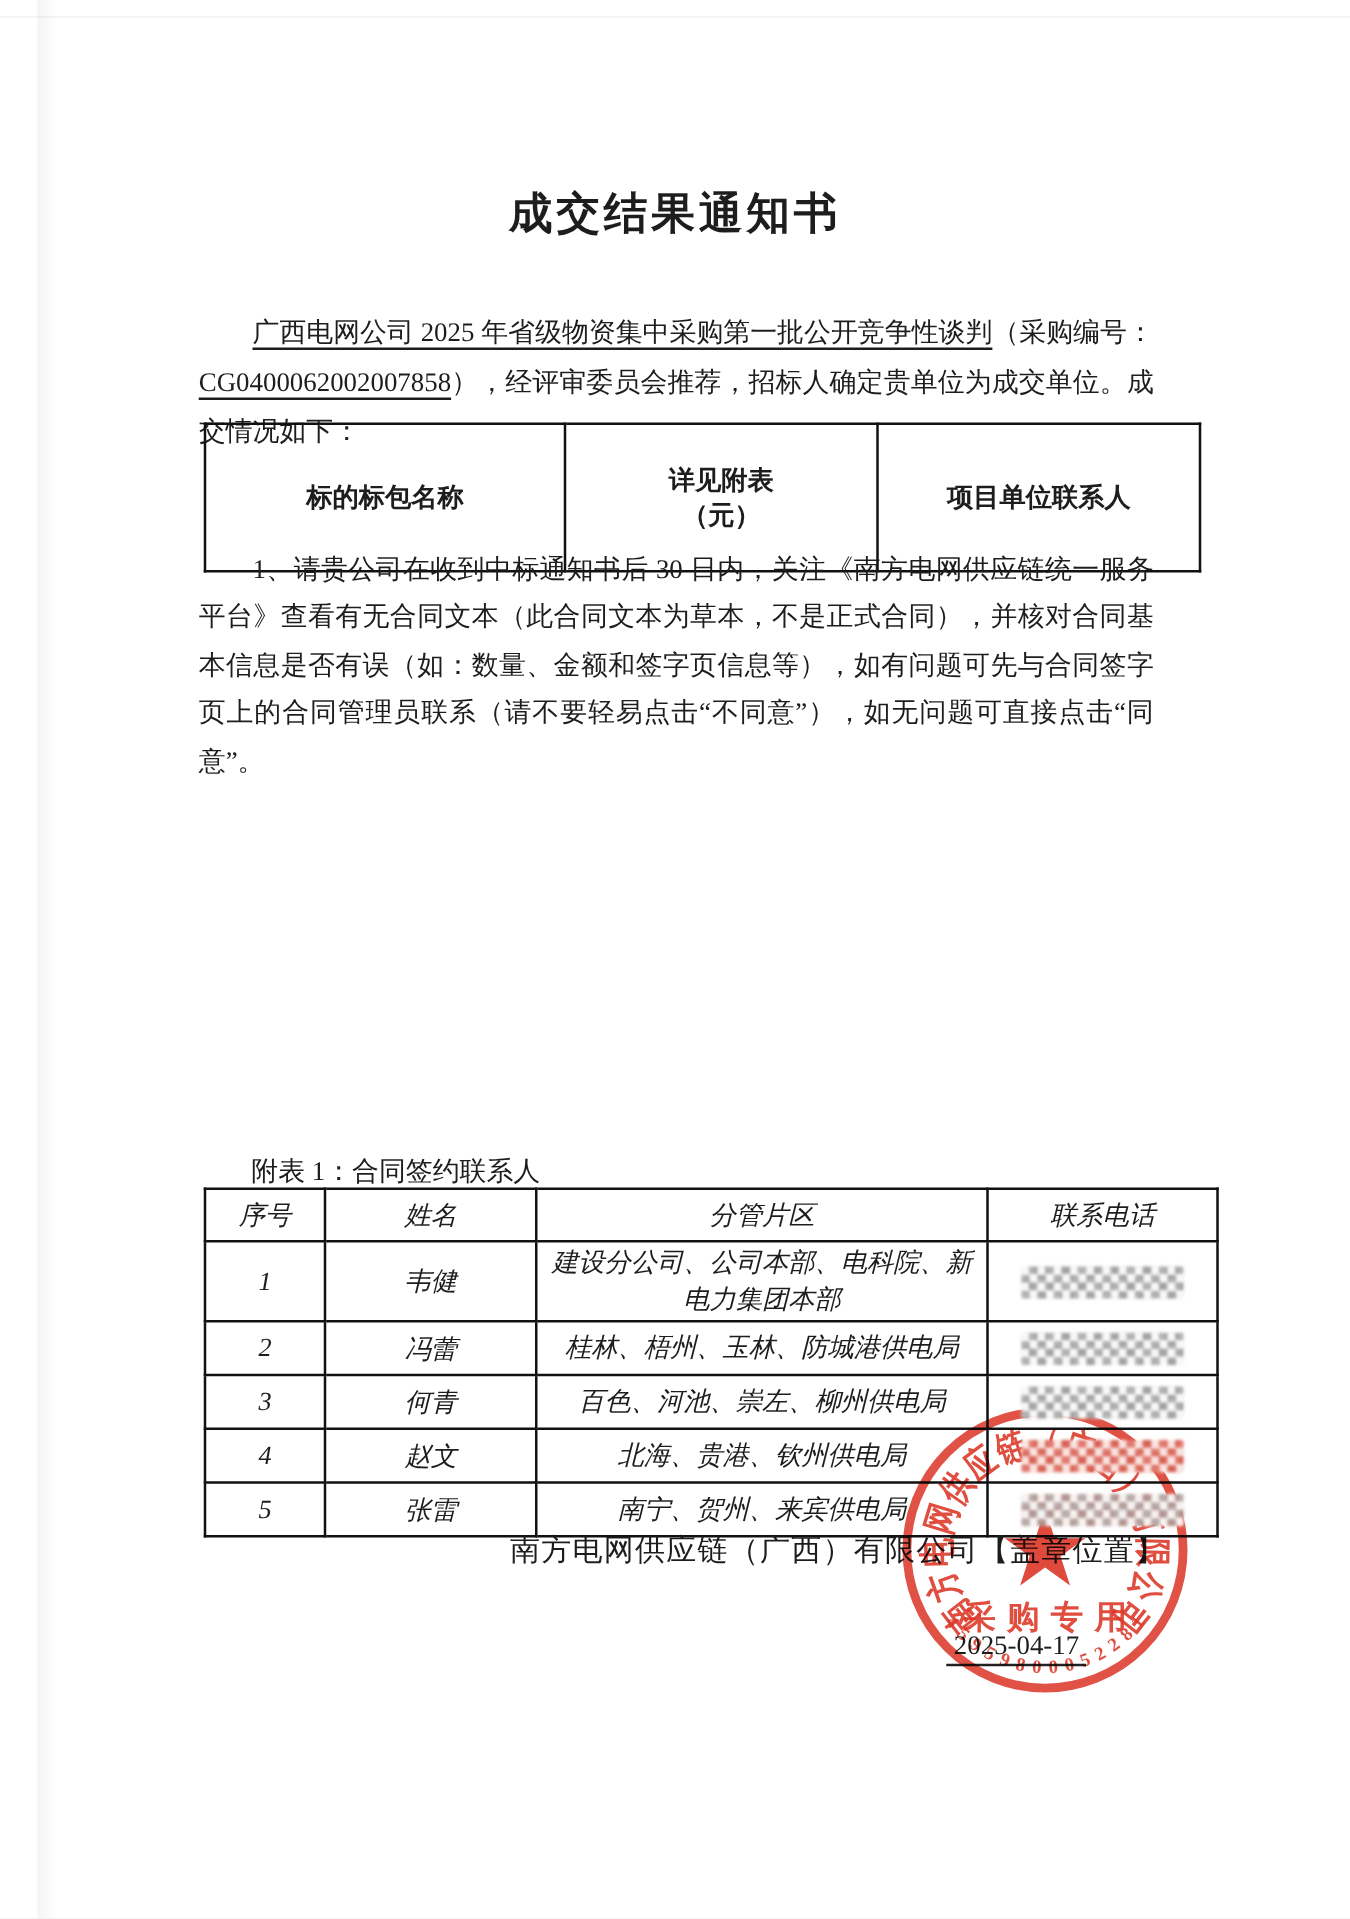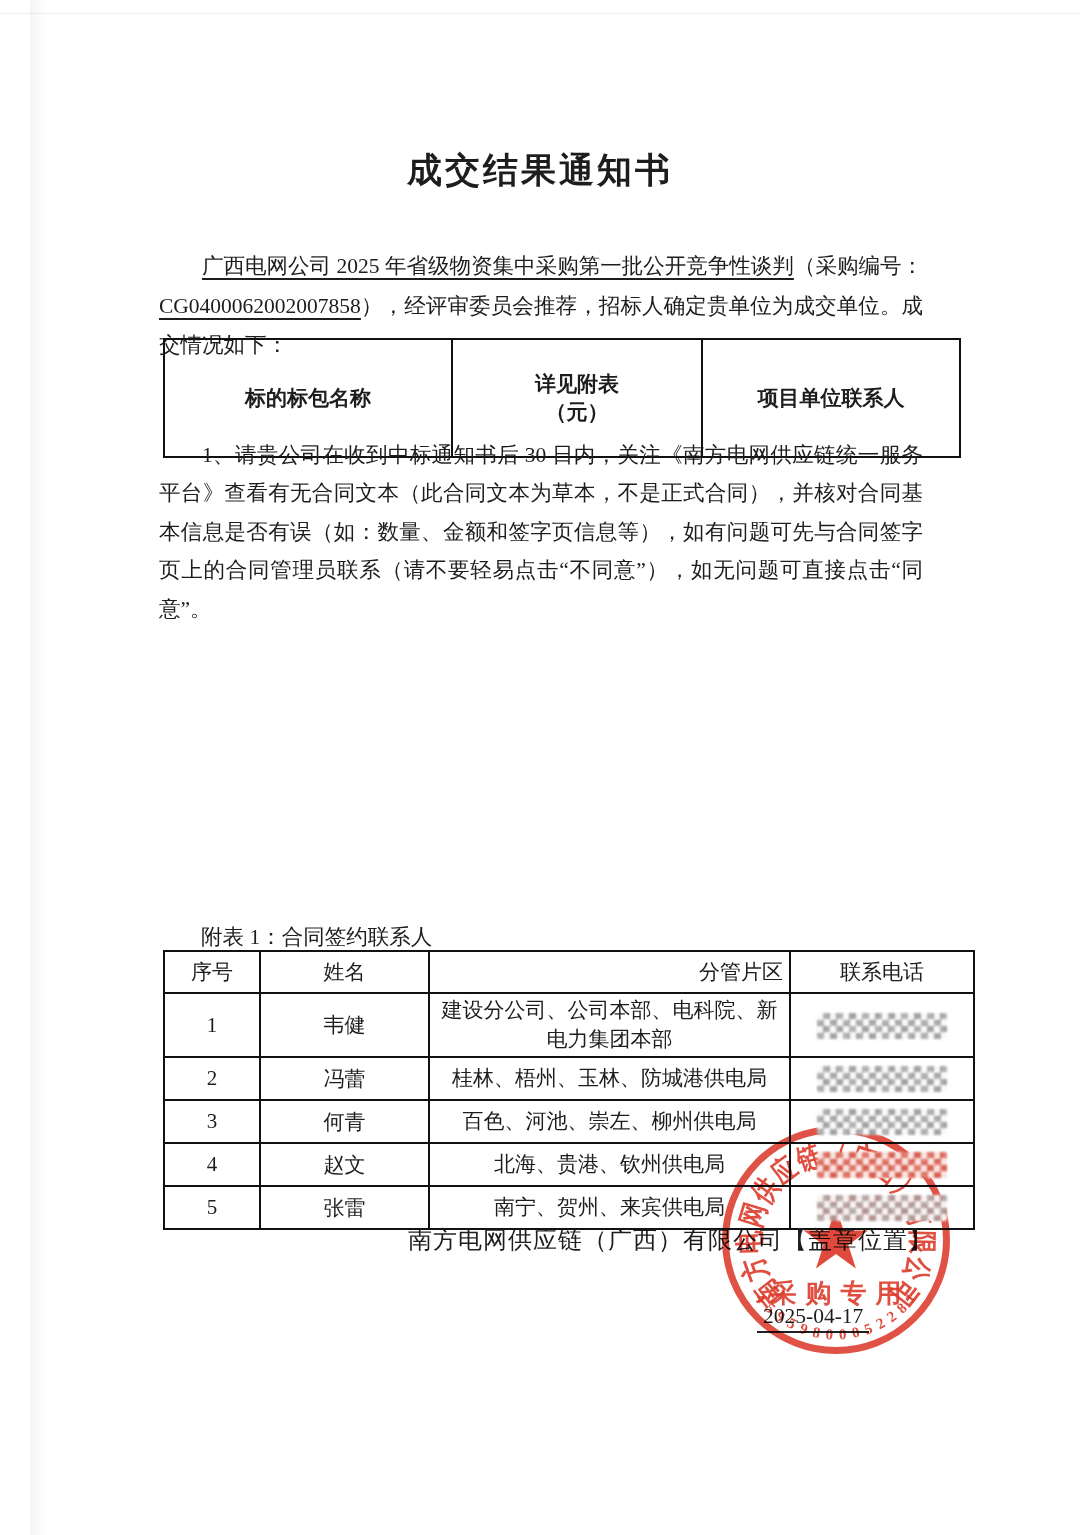--- a/index.html
+++ b/index.html
@@ -54,25 +54,25 @@
     position:absolute;top:436px;left:159px;width:764px;
     font-size:21.5px;line-height:38.4px;text-align:justify;
   }
   .main-paras p{margin:0;text-indent:2em;}
 
   .appendix-caption{
     position:absolute;top:922px;left:201px;font-size:21.5px;
   }
   .appendix-table{
     position:absolute;top:950px;left:163px;width:754px;
-    font-size:21px;text-align:center;
+    font-size:21px;text-align:center;font-style:italic;
   }
   .appendix-table .c1{width:82px;}
   .appendix-table .c2{width:155px;}
-  .appendix-table .c3{width:347px;text-align:right;}
+  .appendix-table .c3{width:347px;}
   .appendix-table .c4{width:170px;}
   .appendix-table tr.hdr{height:42px;}
   .appendix-table tr.tall{height:60px;}
   .appendix-table tr.row{height:43px;}
   .appendix-table td.region{line-height:29px;}
 
   .signature{
     position:absolute;top:1224px;left:408px;font-size:24px;letter-spacing:1px;
   }
   .sign-date{

